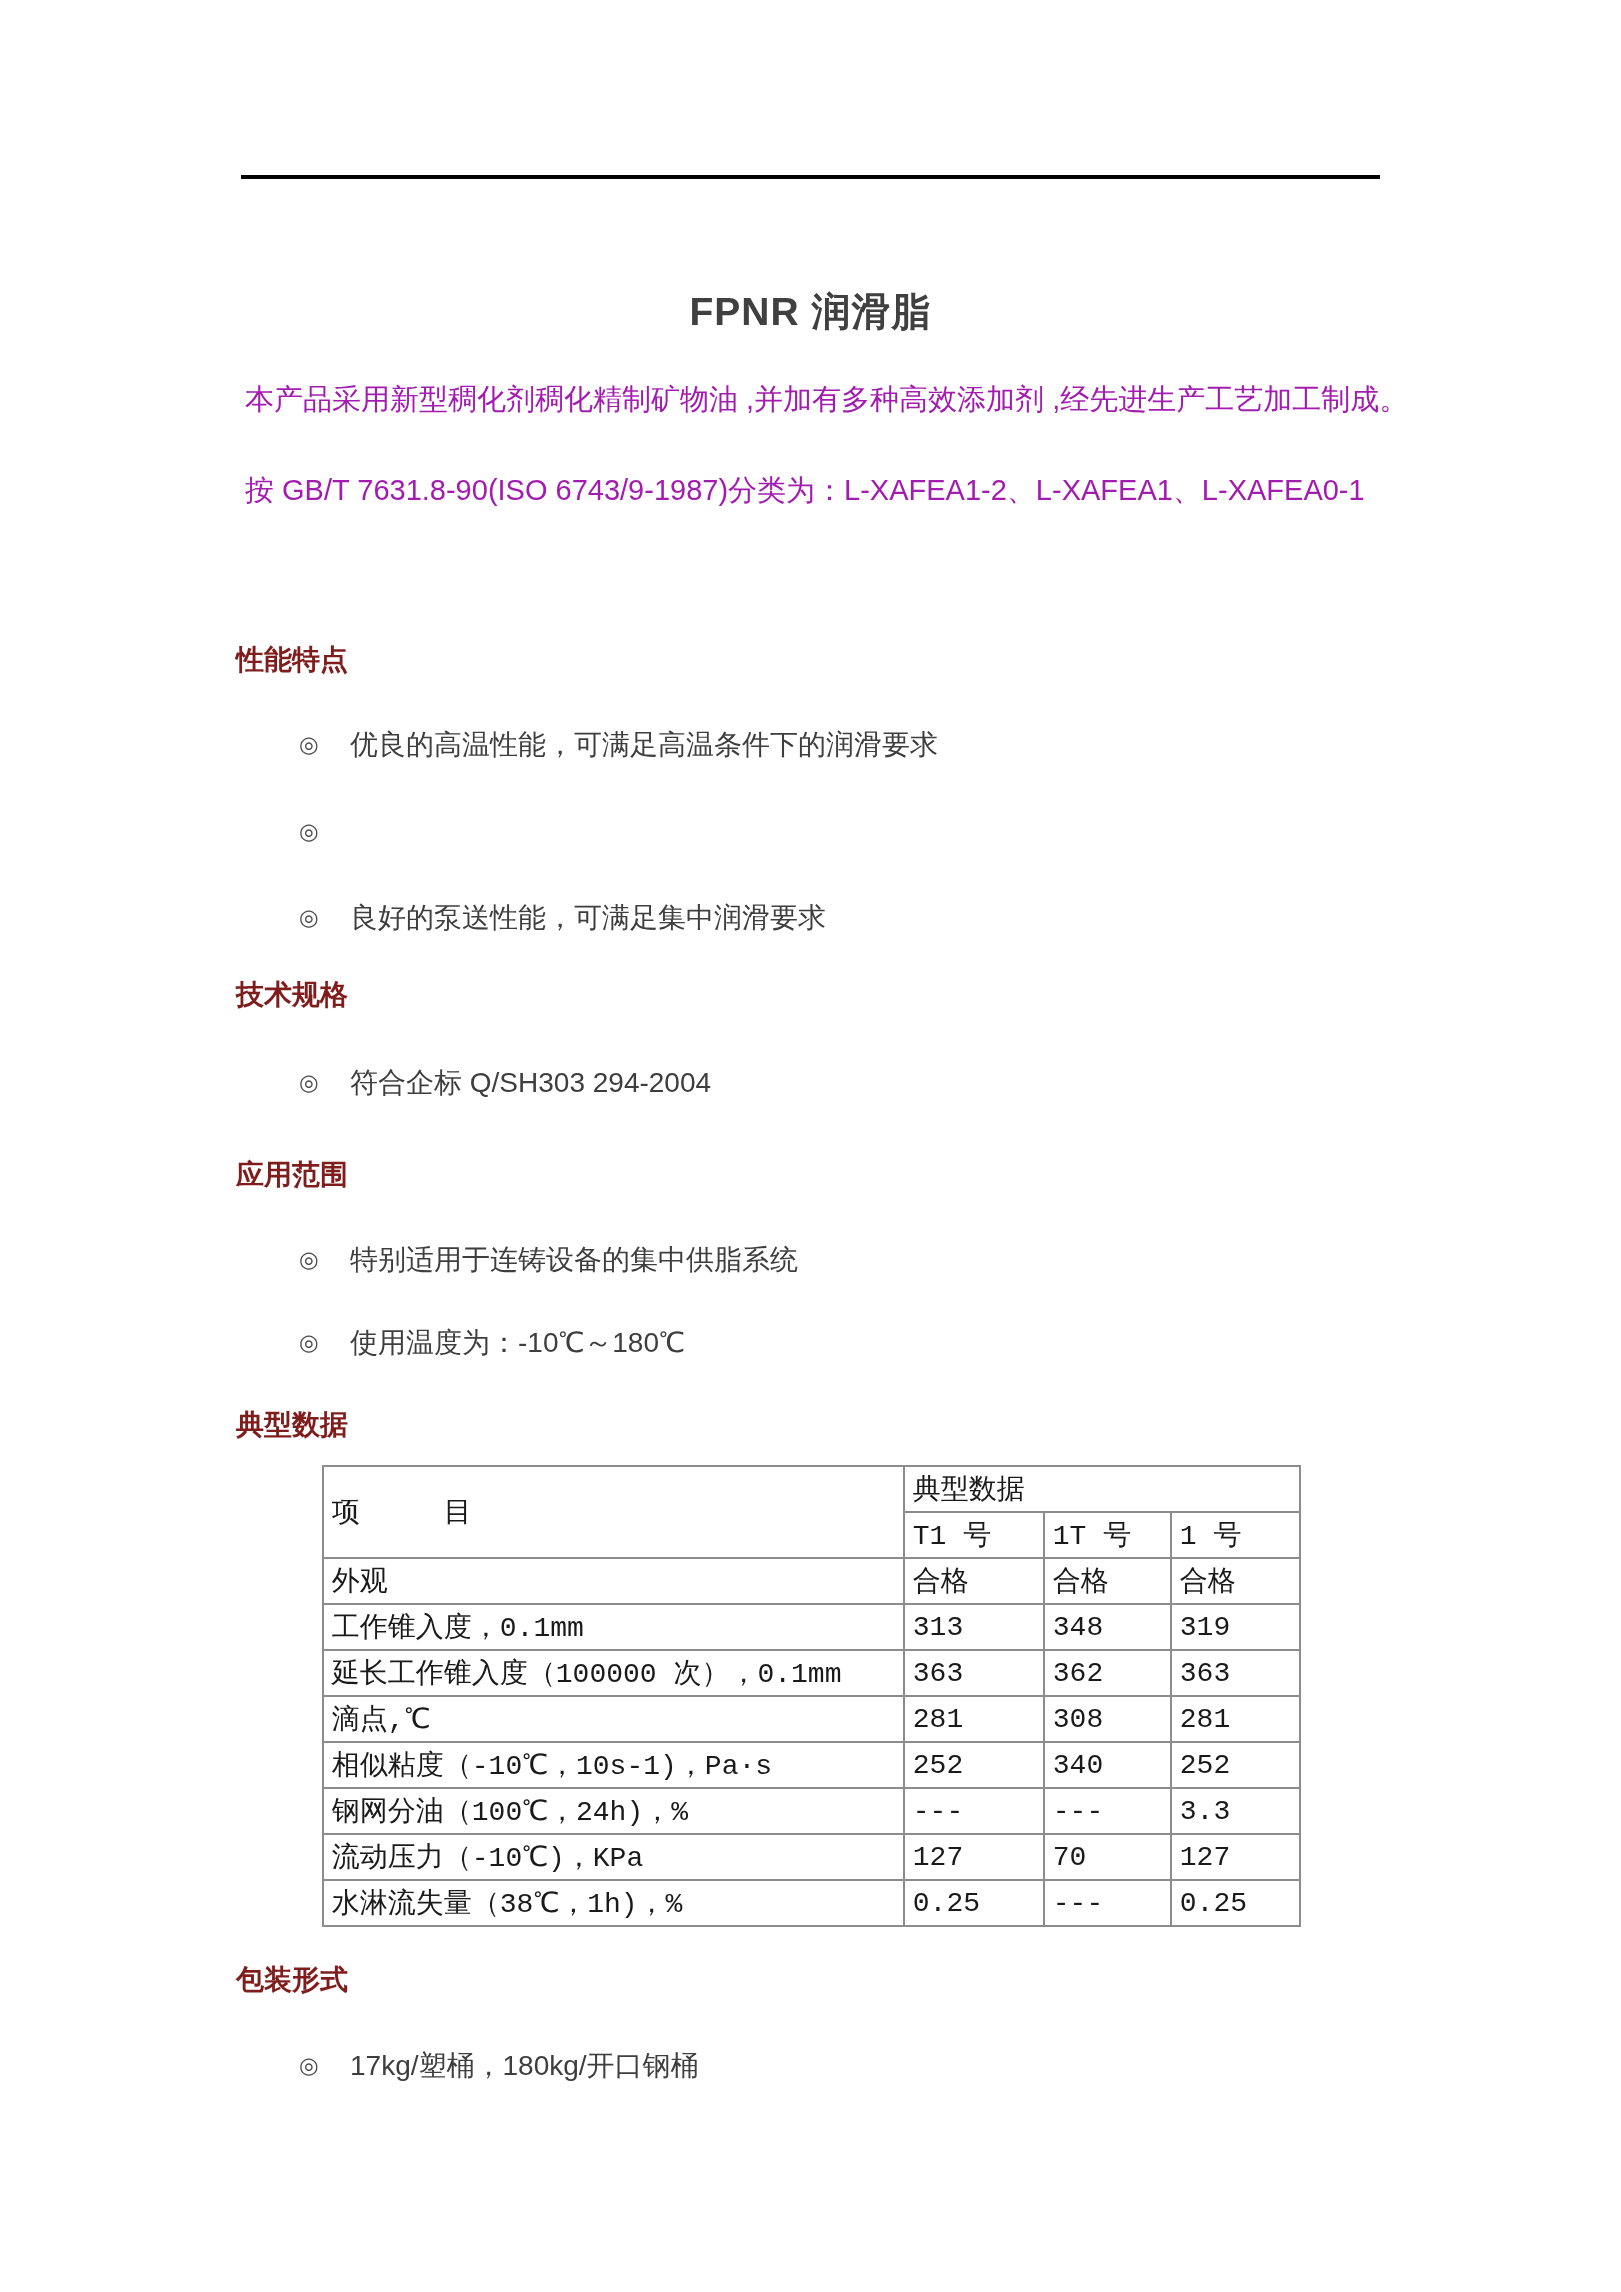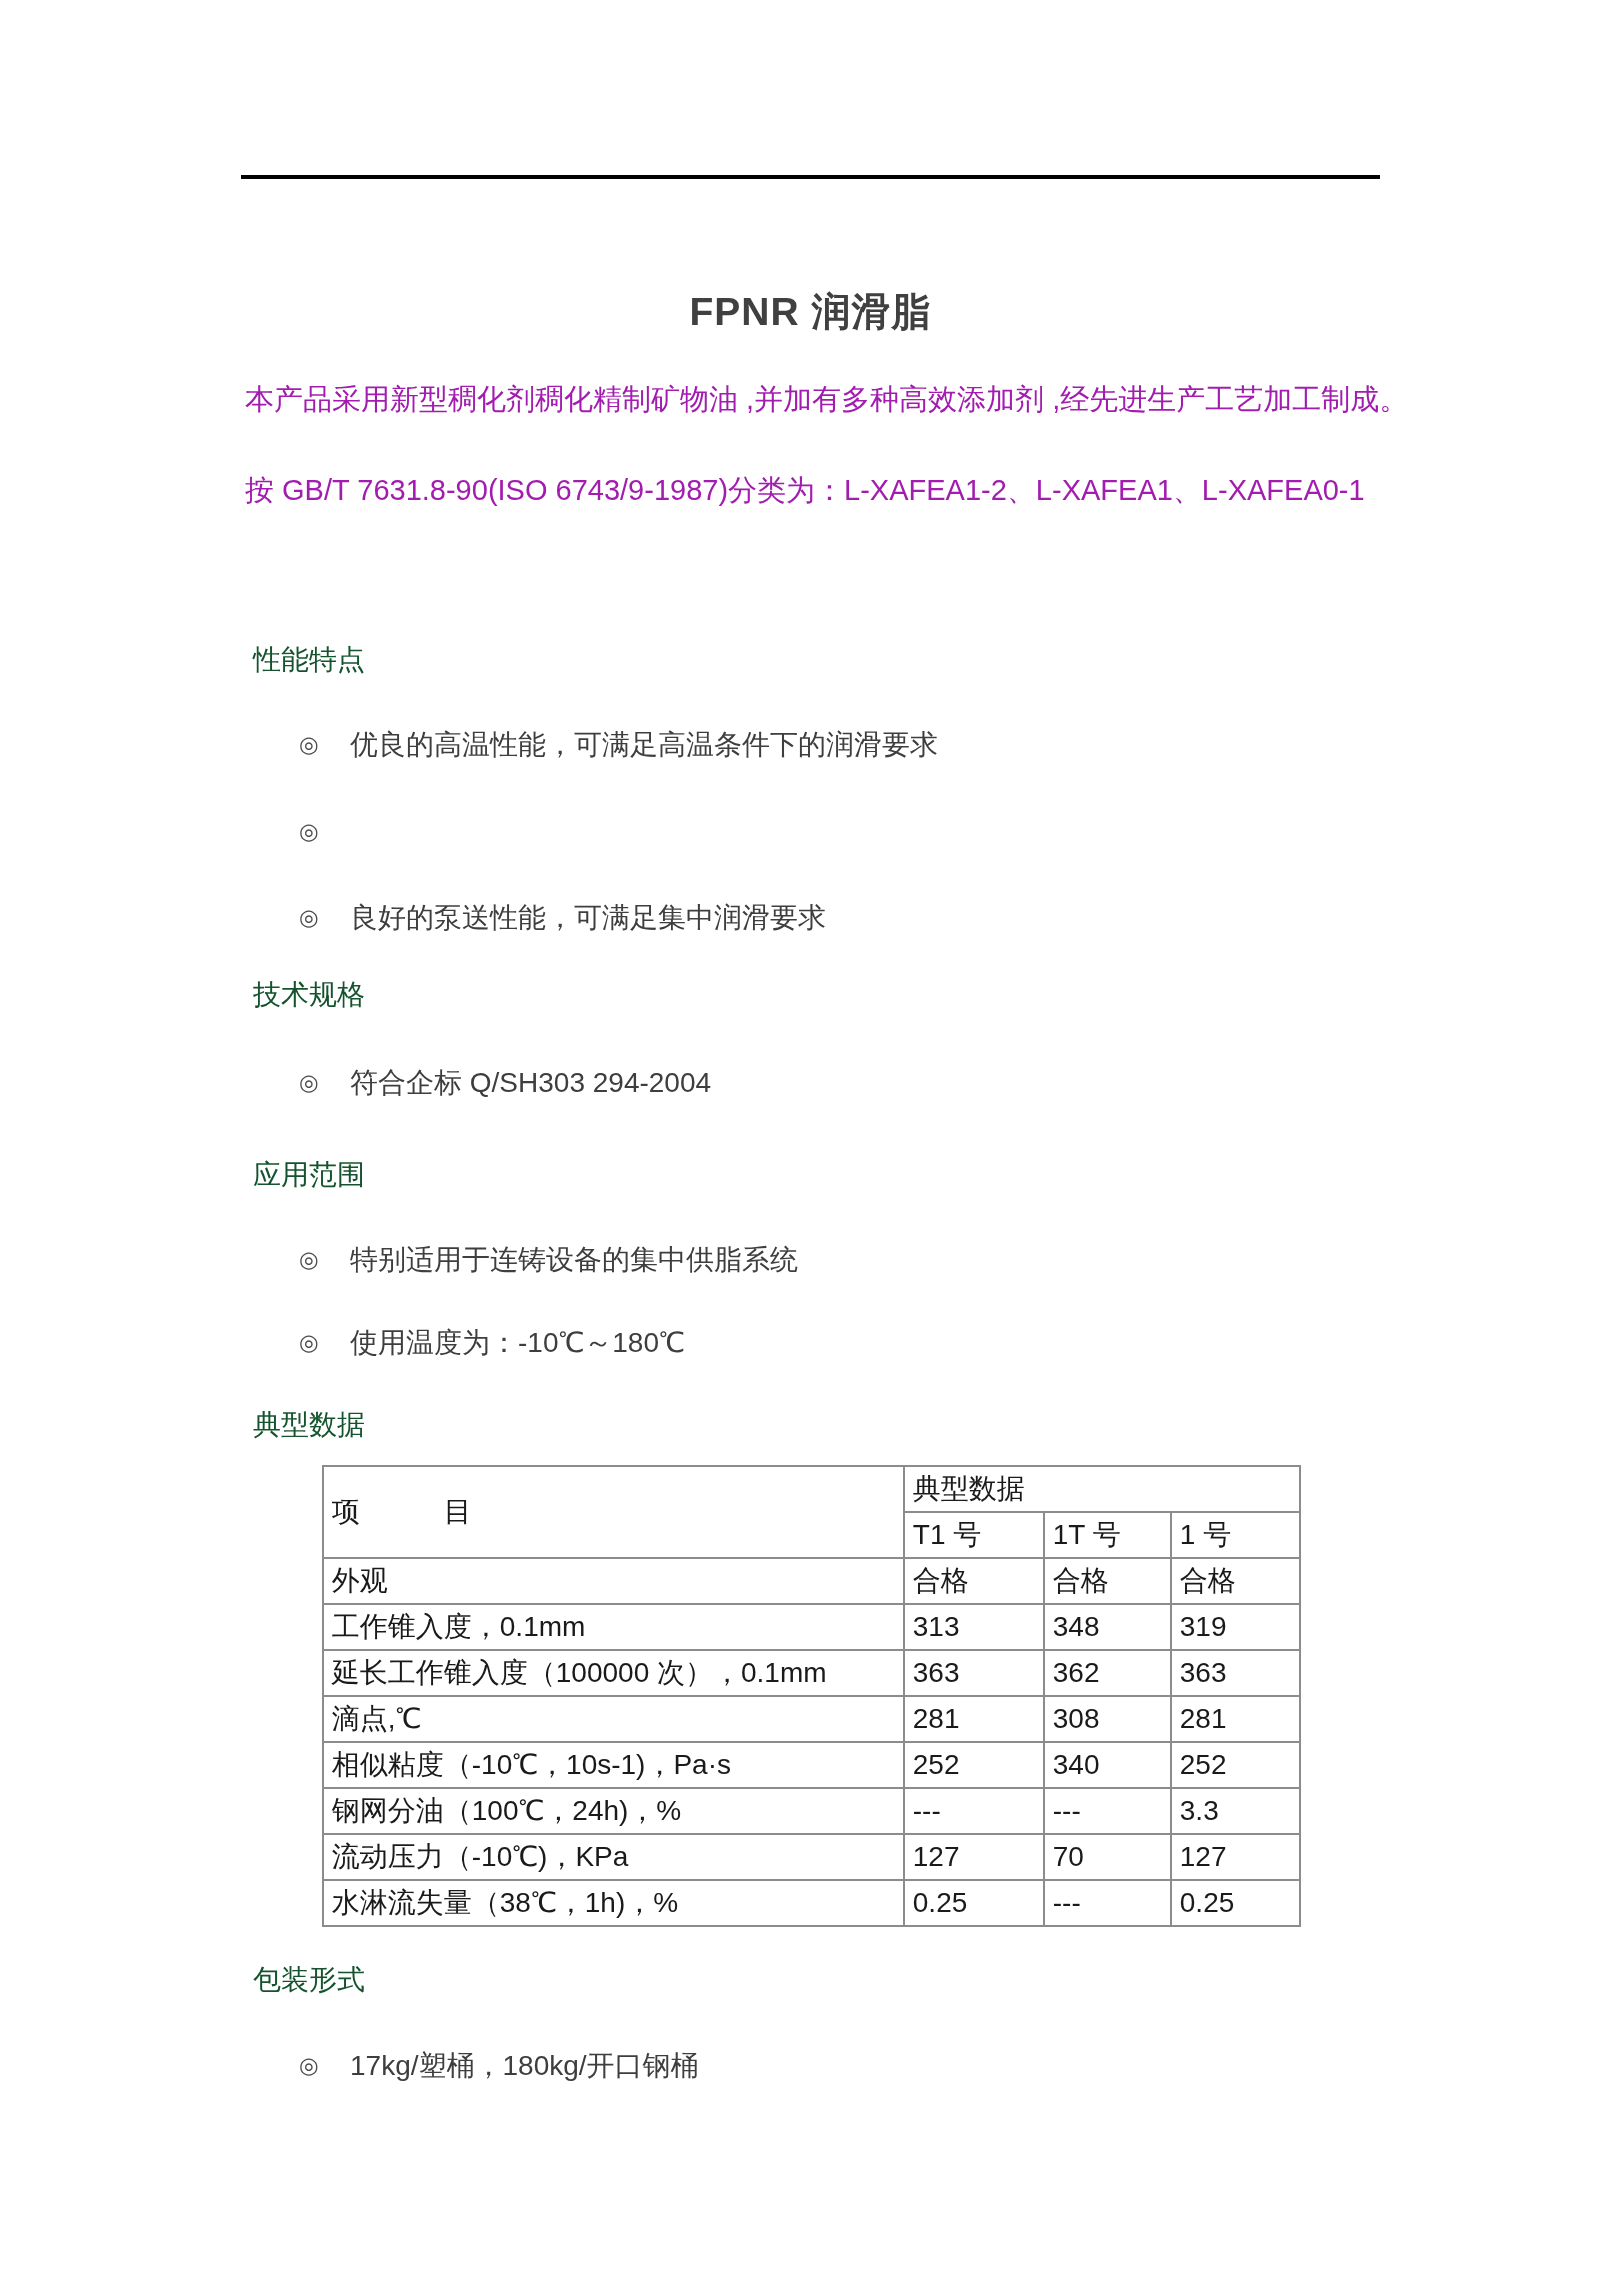--- a/index.html
+++ b/index.html
@@ -20,39 +20,39 @@
     font-size:39px;line-height:49px;
     color:#404040;font-weight:700;letter-spacing:1px;
     white-space:nowrap;
   }
   .para{
     position:absolute;left:245px;width:1225px;
     font-size:29px;line-height:39px;color:#a21caf;
     white-space:nowrap;
   }
   .heading{
-    position:absolute;left:253px;width:1176px;
-    font-size:28px;line-height:39px;font-weight:400;color:#14532d;
+    position:absolute;left:236px;width:1176px;
+    font-size:28px;line-height:39px;font-weight:700;color:#7f1d1d;
     white-space:nowrap;
   }
   .bullet{
     position:absolute;left:245px;width:1274px;
     padding-left:105px;box-sizing:border-box;
     font-size:28px;line-height:39px;color:#3e3e3e;
     white-space:nowrap;
   }
   .bullet .marker{
     position:absolute;left:54px;top:2px;
     font-size:22.5px;line-height:35px;color:#4a4a4a;
   }
   table.typical{
     position:absolute;left:322px;top:1465px;
     width:978px;table-layout:fixed;
     border-collapse:collapse;
-    font-family:Liberation Sans, sans-serif;
+    font-family:Liberation Mono, monospace;
     font-size:28px;color:#1a1a1a;
   }
   table.typical td{
     border:2px solid #8c8c8c;
     padding:2px 5.9px 2px 7.8px;
     height:40px;
     vertical-align:middle;
     font-weight:400;
     overflow:hidden;
     white-space:nowrap;

